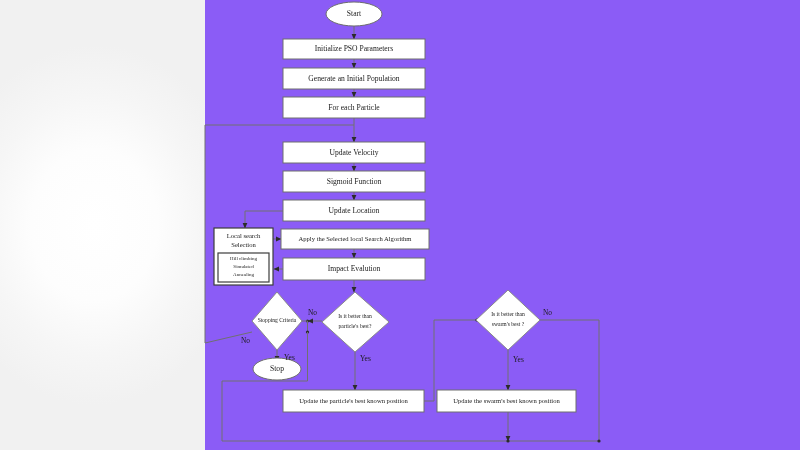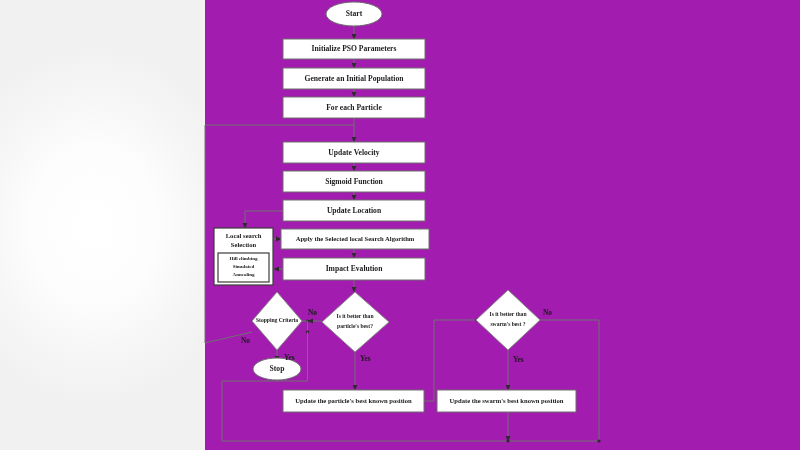--- a/index.html
+++ b/index.html
@@ -5,22 +5,21 @@
   html,body{margin:0;padding:0;}
   body{
     width:800px;height:450px;
     background:#ffffff;
     font-family:"Liberation Serif", serif;
     overflow:hidden;
   }
   #stage{
     position:relative;
     width:800px;height:450px;
-    background:#a21caf;
-    font-weight:bold;
+    background:#8b5cf6;
   }
   
   #backdrop{
     position:absolute;left:0;top:0;width:205px;height:450px;
     background:
       radial-gradient(ellipse 150px 180px at 46% 50%, #ffffff 0%, #fdfdfd 42%, #f6f6f6 72%, #f1f1f1 100%),
       linear-gradient(180deg,#f4f4f4 0%,#fafafa 18%,#ffffff 45%,#fbfbfb 80%,#f2f2f2 100%);
     filter:blur(0.4px);
   }
   #chart{

